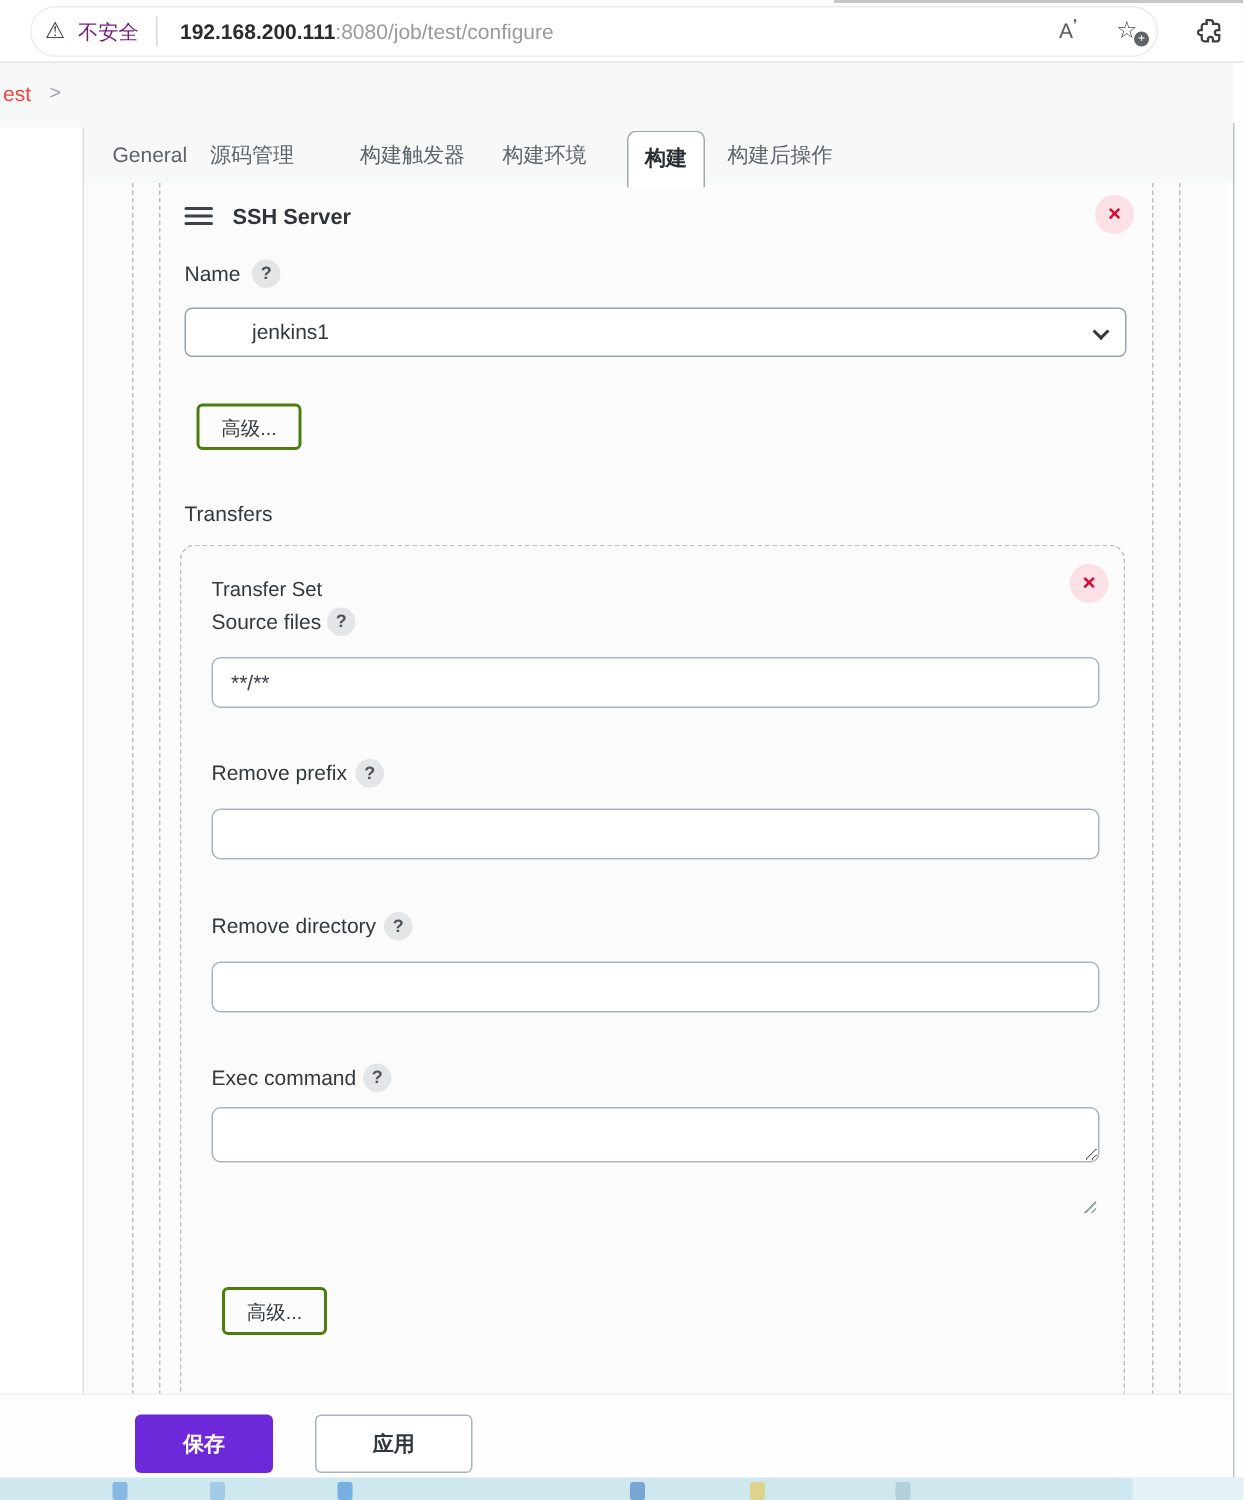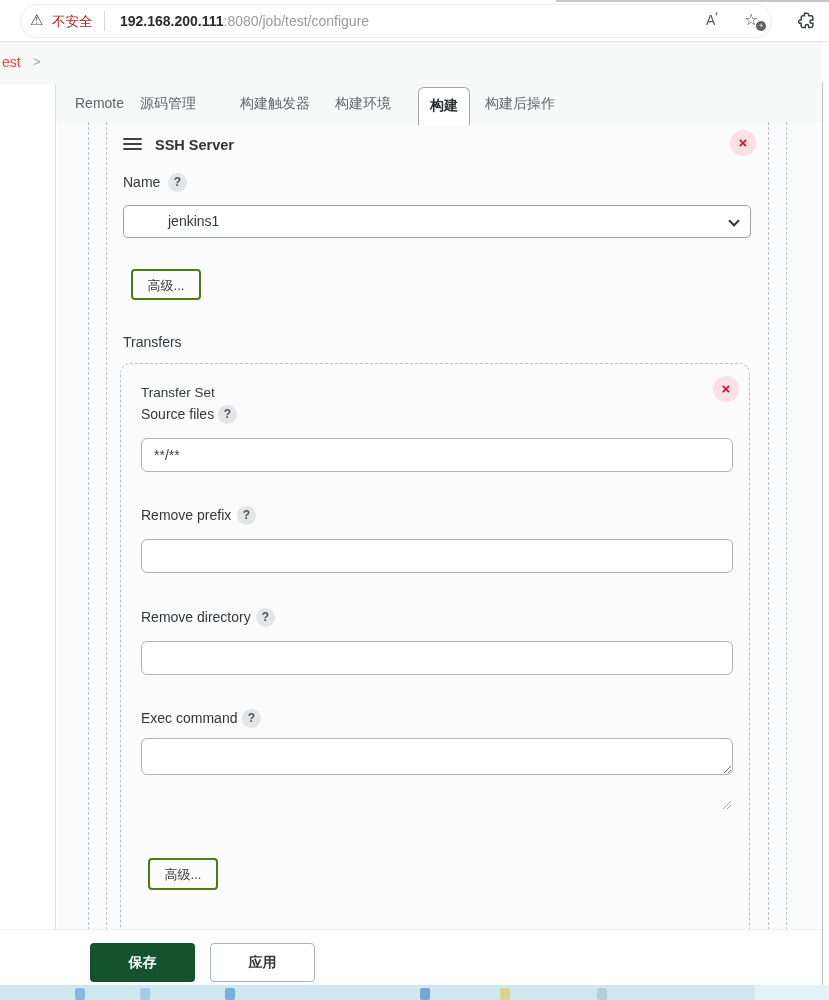--- a/index.html
+++ b/index.html
@@ -5,21 +5,21 @@
   * { margin:0; padding:0; box-sizing:border-box; }
   html,body { width:829px; height:1000px; }
   body { font-family:"Liberation Sans","DejaVu Sans",sans-serif; background:#fff; }
   #page { position:relative; width:829px; height:1000px; overflow:hidden; background:#fff; }
 
   
   .topbar { position:absolute; left:0; top:0; width:829px; height:42px; background:#fff; border-bottom:1px solid #e4e4e4; }
   .tab-edge { position:absolute; left:556px; top:0; width:273px; height:2px; background:#c7c7c7; }
   .addr-pill { position:absolute; left:20px; top:4px; width:752px; height:34px; background:#fff; border:1px solid #ececec; border-radius:17px; }
   .warn { position:absolute; left:30px; top:11px; font-size:15px; color:#474747; }
-  .notsecure { position:absolute; left:52px; top:13px; font-size:13.5px; color:#b91c1c; }
+  .notsecure { position:absolute; left:52px; top:13px; font-size:13.5px; color:#701a75; }
   .addr-sep { position:absolute; left:104px; top:11px; width:1px; height:20px; background:#d8d8d8; }
   .url { position:absolute; left:120px; top:13px; font-size:14px; color:#9a9a9a; white-space:nowrap; }
   .url b { color:#2b2b2b; font-weight:700; }
   .reader-ic { position:absolute; left:706px; top:12px; font-size:14px; color:#5a5a5a; }
   .reader-ic .tick { font-size:9px; position:relative; top:-6px; left:0px; }
   .fav-ic { position:absolute; left:744px; top:10px; font-size:16px; color:#4c4c4c; }
   .fav-badge { position:absolute; left:756px; top:21px; width:10px; height:10px; background:#5f6368; color:#fff; border-radius:50%; font-size:8px; line-height:10px; text-align:center; }
   .ext-ic { position:absolute; left:797px; top:10px; width:20px; height:20px; }
 
   
@@ -70,21 +70,21 @@
           font-family:"Liberation Sans","DejaVu Sans",sans-serif; }
   .resize-grip { position:absolute; left:664px; top:677px; width:10px; height:10px;
           background:repeating-linear-gradient(135deg, transparent 0 2px, #9aa 2px 3px); pointer-events:none;
           clip-path:polygon(100% 0, 100% 100%, 0 100%); }
 
   .note { position:absolute; left:84px; top:675px; width:588px; font-size:14px; line-height:31px; color:#3f454a; }
   .note a { color:#1862c6; font-weight:700; text-decoration:none; cursor:pointer; }
 
   
   .footer { position:absolute; left:0; top:930px; width:822px; height:55px; background:#fefefe; box-shadow:0 -1px 0 #efefef; }
-  .btn-save { position:absolute; left:90px; top:13px; width:105px; height:39px; background:#14532d; color:#fff;
+  .btn-save { position:absolute; left:90px; top:13px; width:92px; height:39px; background:#6d28d9; color:#fff;
           border:none; border-radius:4px; font-size:14px; font-weight:700; cursor:pointer;
           font-family:"Liberation Sans","DejaVu Sans",sans-serif; }
   .btn-apply { position:absolute; left:210px; top:13px; width:105px; height:39px; background:#fff; color:#33383c;
           border:1px solid #a9b4ba; border-radius:4px; font-size:14px; font-weight:700; cursor:pointer;
           font-family:"Liberation Sans","DejaVu Sans",sans-serif; }
 
   
   .taskbar { position:absolute; left:0; top:985px; width:829px; height:15px; background:#cfe8f0; }
   .taskbar .seg { position:absolute; left:755px; top:0; width:74px; height:15px; background:#e2f2f7; }
   .tb-ic { position:absolute; top:3px; width:10px; height:12px; border-radius:2px; opacity:.55; }
@@ -109,21 +109,21 @@
         <path d="M9 4h3a2 2 0 0 1 2 2v1h3a2 2 0 0 1 2 2v3h-1.5a2 2 0 0 0 0 4H19v3a2 2 0 0 1-2 2h-3v-1.5a2 2 0 0 0-4 0V21H7a2 2 0 0 1-2-2v-3H4a2 2 0 0 1 0-4h1V9a2 2 0 0 1 2-2h2V6a2 2 0 0 1 0-2z"></path>
       </svg>
     </span>
   </div>
 
   <div class="gray-head"></div>
   <span class="crumb">est</span>
   <span class="crumb-chev">&gt;</span>
   <div class="left-gutter"></div>
 
-  <span class="tab" style="left:75px">Remote</span>
+  <span class="tab" style="left:75px">General</span>
   <span class="tab" style="left:140px">源码管理</span>
   <span class="tab" style="left:240px">构建触发器</span>
   <span class="tab" style="left:335px">构建环境</span>
   <span class="tab-active-box">构建</span>
   <span class="tab" style="left:485px">构建后操作</span>
 
   <div class="panel">
     <div class="dash-v" style="left:31px"></div>
     <div class="dash-v" style="left:49px"></div>
     <div class="dash-v" style="left:711px"></div>

